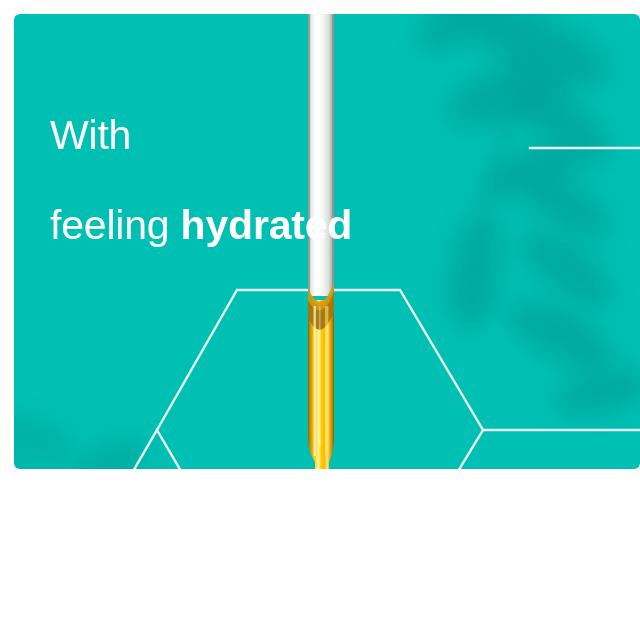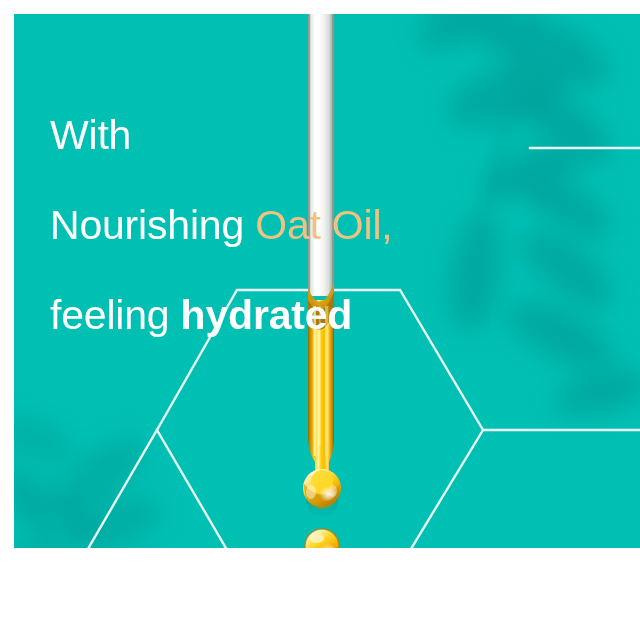--- a/index.html
+++ b/index.html
@@ -10,23 +10,24 @@
   }
   #stage{
     position:relative;
     width:640px; height:640px;
     background:#ffffff;
   }
   
   #teal{
     position:absolute;
     left:14px; top:14px;
-    width:626px; height:534px;
+    width:626px; height:455px;
     background:#00bfb3;
     overflow:hidden;
+    border-radius:6px;
   }
   
   .leafgrp{ position:absolute; inset:0; pointer-events:none; }
   .leaf{
     position:absolute;
     background:#009e97;
     border-radius:50% 50% 50% 50% / 60% 60% 40% 40%;
     filter:blur(11px);
     opacity:.62;
   }
@@ -183,18 +184,17 @@
       <g>
         <circle cx="27" cy="546" r="17" fill="url(#dropG)"></circle>
         <circle cx="27" cy="546" r="17" fill="none" stroke="#b07c05" stroke-width="1.6" opacity="0.7"></circle>
         <ellipse cx="31" cy="550" rx="10" ry="9.5" fill="url(#dropShine)"></ellipse>
         <ellipse cx="22" cy="538" rx="7" ry="5" fill="#fff6c4" opacity="0.75"></ellipse>
       </g>
     </svg>
 
     <div id="headline">
       <span class="ln">With</span>
-      <span class="ln"><span>Nourishing </span><span class="accent">Oat Oil,</span></span>
       <span class="ln"><span>feeling </span><span class="bold">hydrated</span></span>
     </div>
 
   </div>
 </div>
 
 </body></html>

